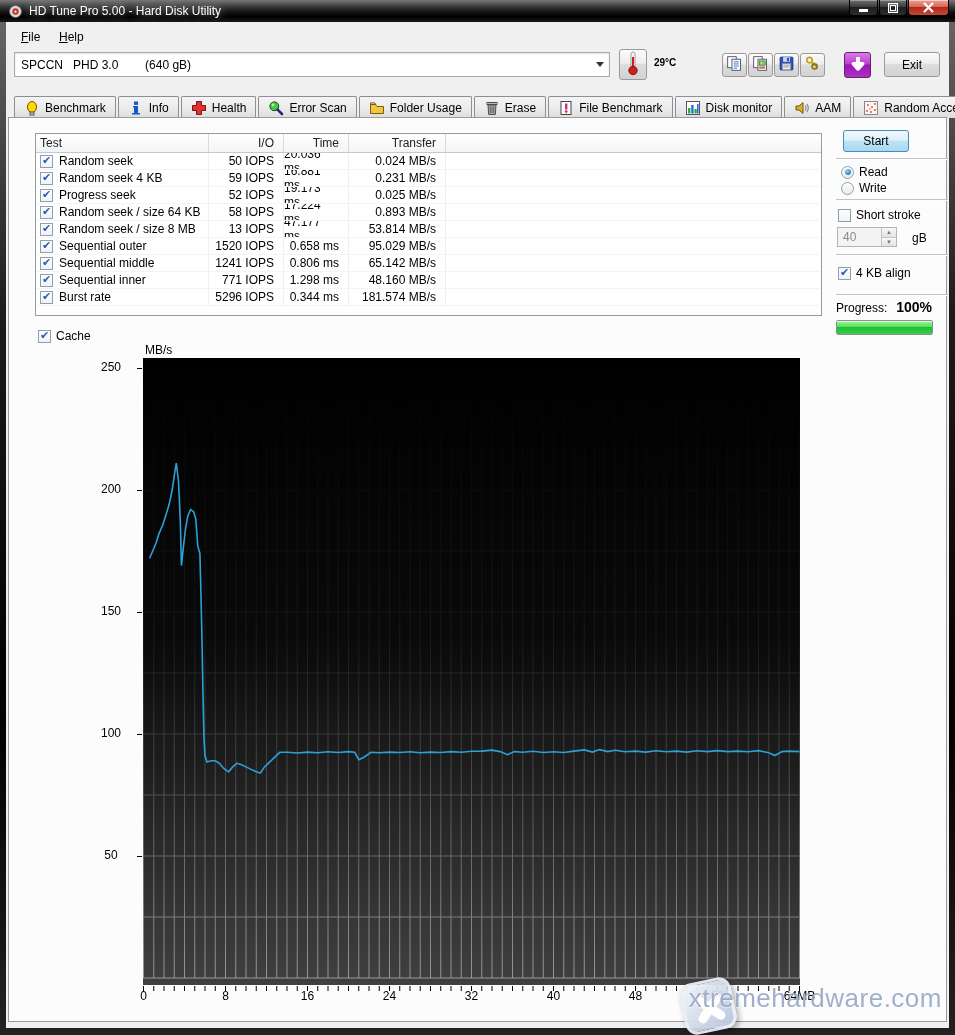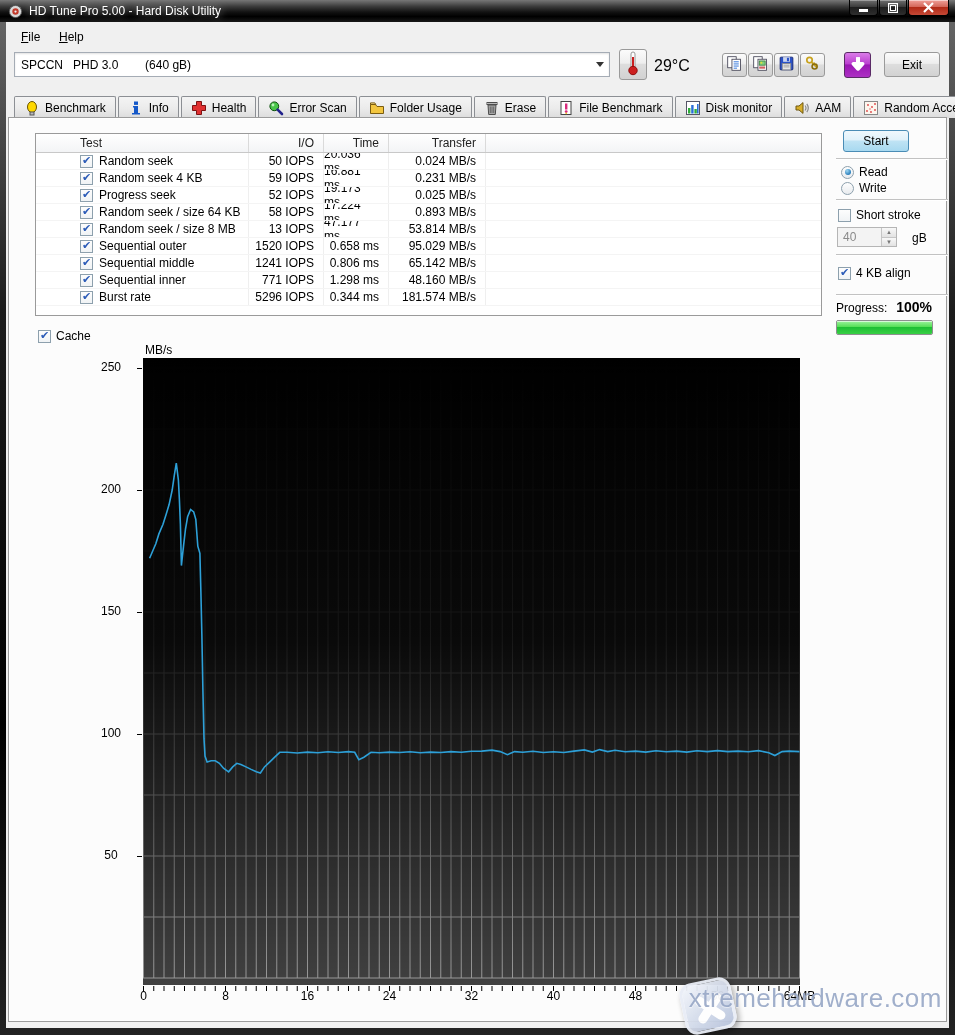--- a/index.html
+++ b/index.html
@@ -32,21 +32,21 @@
   .menu-item u { text-decoration: underline; }
   
   .combo { position:absolute; left:14px; top:52px; width:596px; height:25px; background:#fff;
     border:1px solid #a5acb5; box-shadow: inset 0 1px 2px rgba(0,0,0,.12);
     display:flex; align-items:center; white-space:pre; padding-left:6px; cursor:default; }
   .combo-arrow { position:absolute; right:5px; top:9px; width:0; height:0;
     border-left:4px solid transparent; border-right:4px solid transparent; border-top:5px solid #333; }
   .tool-btn { position:absolute; background: linear-gradient(180deg,#fbfbfb,#eee 45%,#ddd 50%,#d2d2d2);
     border:1px solid #9a9a9a; border-radius:3px; display:flex; align-items:center; justify-content:center; cursor:default; }
   #thermo-btn { left:619px; top:49px; width:28px; height:31px; }
-  .temp-label { position:absolute; left:654px; top:57px; font-weight:normal; font-size:16px; }
+  .temp-label { position:absolute; left:654px; top:57px; font-weight:bold; font-size:10px; }
   .tb-small { top:53px; width:25px; height:24px; }
   #tb-0 { left:722px; } #tb-1 { left:748px; } #tb-2 { left:774px; } #tb-3 { left:800px; }
   #tb-4 { left:844px; top:52px; width:27px; height:26px;
     background: linear-gradient(180deg,#da7ce8,#bb3fd0 45%,#9a16b4 50%,#ad30c4);
     border:1px solid #5a2a66; }
   #exit-btn { left:884px; top:52px; width:56px; height:25px; font-size:12px; }
   
   #tabstrip { position:absolute; left:14px; top:93px; height:25px; display:flex; align-items:flex-end; }
   .tab { height:22px; display:flex; align-items:center; gap:5px; padding:0 9px; margin-right:2px;
     background: linear-gradient(180deg,#f4f4f4,#ebebeb 55%,#dcdcdc);
@@ -58,21 +58,21 @@
     background:#fcfcfc; border:1px solid #9b9b9b; box-shadow: inset 1px 1px 0 #fff; }
   
   #results-table { position:absolute; left:35px; top:133px; width:787px; height:183px;
     background:#fff; border:1px solid #9a9a9a; }
   .trow { display:flex; height:17px; align-items:center; }
   .thead { height:19px; background: linear-gradient(180deg,#fff,#f3f4f6); border-bottom:1px solid #c8c8c8; }
   .tcell { height:100%; display:flex; align-items:center; overflow:hidden; }
   .thead .tcell { border-right:1px solid #dadada; color:#222; }
   .tbody .tcell { border-right:1px solid #efefef; }
   .tbody .trow { border-bottom:1px solid #f4f4f4; }
-  .c-name { width:173px; padding-left:4px; gap:6px;margin-left:40px; }
+  .c-name { width:173px; padding-left:4px; gap:6px; }
   .c-io { width:75px; justify-content:flex-end; padding-right:9px; }
   .c-time { width:65px; justify-content:flex-end; padding-right:9px; }
   .c-tr { width:97px; justify-content:flex-end; padding-right:9px; }
   .c-fill { flex:1; border-right:none !important; }
   
   .cb { width:13px; height:13px; background:linear-gradient(180deg,#fdfdfd,#f0f3f5); border:1px solid #8da0ad;
     display:inline-flex; align-items:center; justify-content:center; flex:0 0 13px; position:relative; cursor:default; }
   .cb.checked::after { content:"✔"; font-size:11px; font-weight:bold; color:#2c5cb8; line-height:1; margin-top:-1px; }
   .radio { width:13px; height:13px; border-radius:50%; background:linear-gradient(180deg,#fefefe,#e8ebee);
     border:1px solid #8da0ad; display:inline-flex; align-items:center; justify-content:center; cursor:default; }

